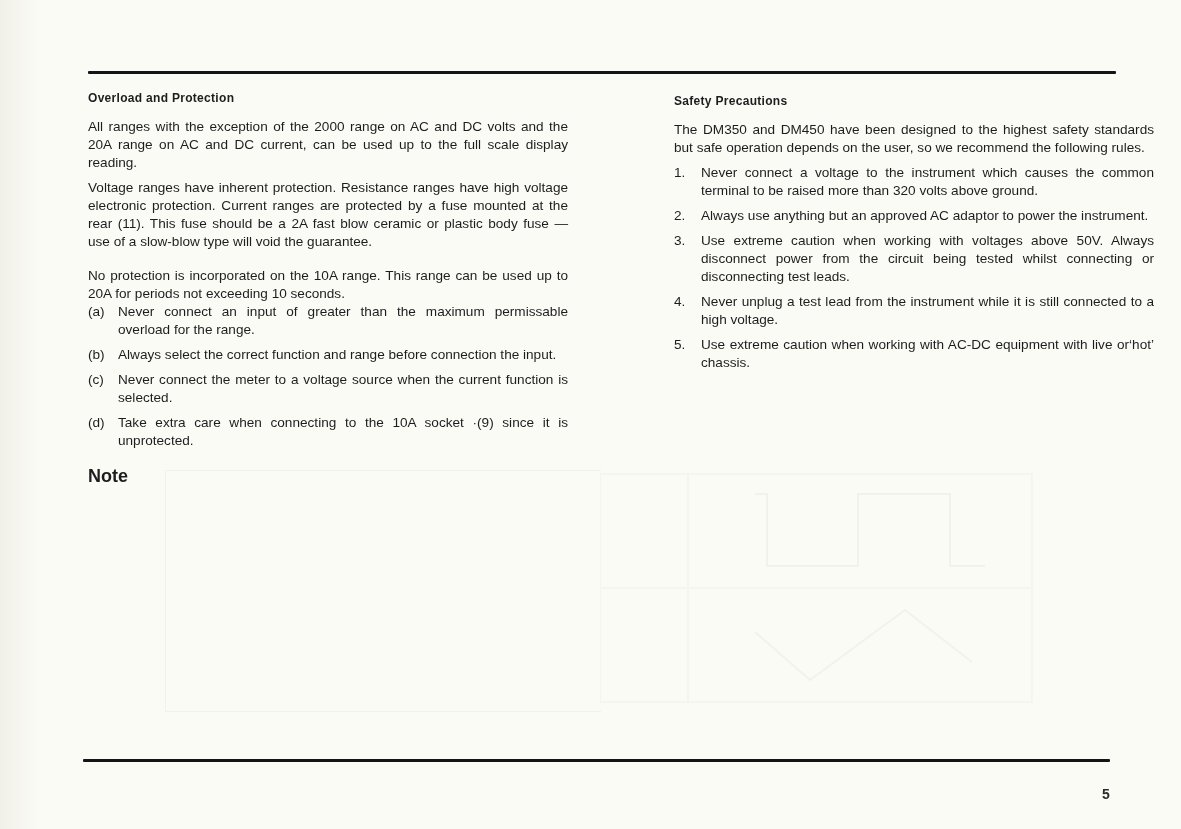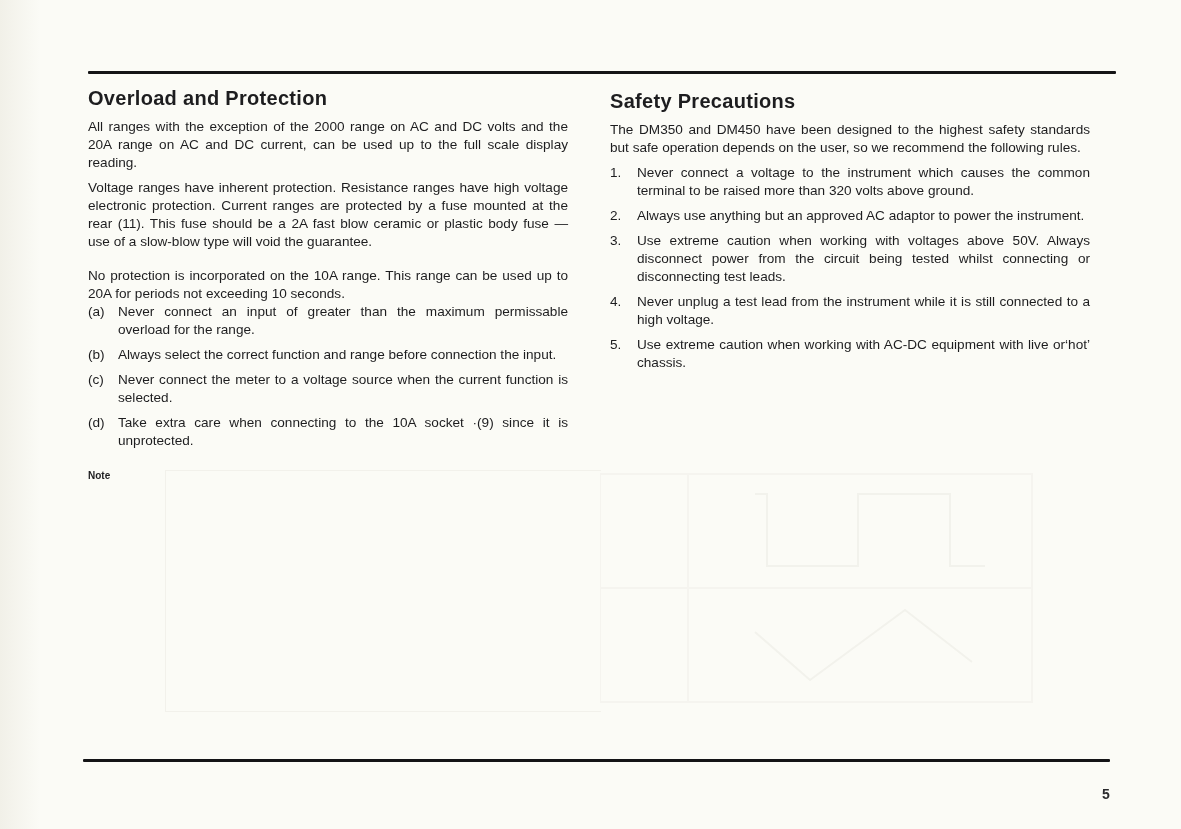--- a/index.html
+++ b/index.html
@@ -50,25 +50,25 @@
     }
 
     .column {
       position: absolute;
       top: 88px;
       width: 480px;
       font-size: 13.6px;
       line-height: 18px;
     }
     .column.left { left: 88px; }
-    .column.right { left: 610px; top: 91px; }
+    .column.right { left: 674px; top: 91px; }
 
     h2.heading {
       margin: 0 0 10px 0;
-      font-size: 20px;
+      font-size: 12px;
       font-weight: bold;
       line-height: 20px;
       letter-spacing: 0.3px;
     }
     p.para {
       margin: 0 0 7px 0;
       text-align: justify;
       text-align-last: left;
     }
     p.para.tight { margin-bottom: 0; margin-top: 16px; }
@@ -89,21 +89,21 @@
     .column.right .rule-marker { flex: 0 0 27px; width: 27px; }
     .rule-text {
       flex: 1;
       text-align: justify;
       text-align-last: left;
     }
     .rule-text span { display: block; }
 
     .note-heading {
       margin: 16px 0 6px 0;
-      font-size: 10px;
+      font-size: 18px;
       font-weight: bold;
       line-height: 20px;
     }
 
     .page-number {
       position: absolute;
       left: 1102px;
       top: 786px;
       font-size: 14px;
       font-weight: bold;

